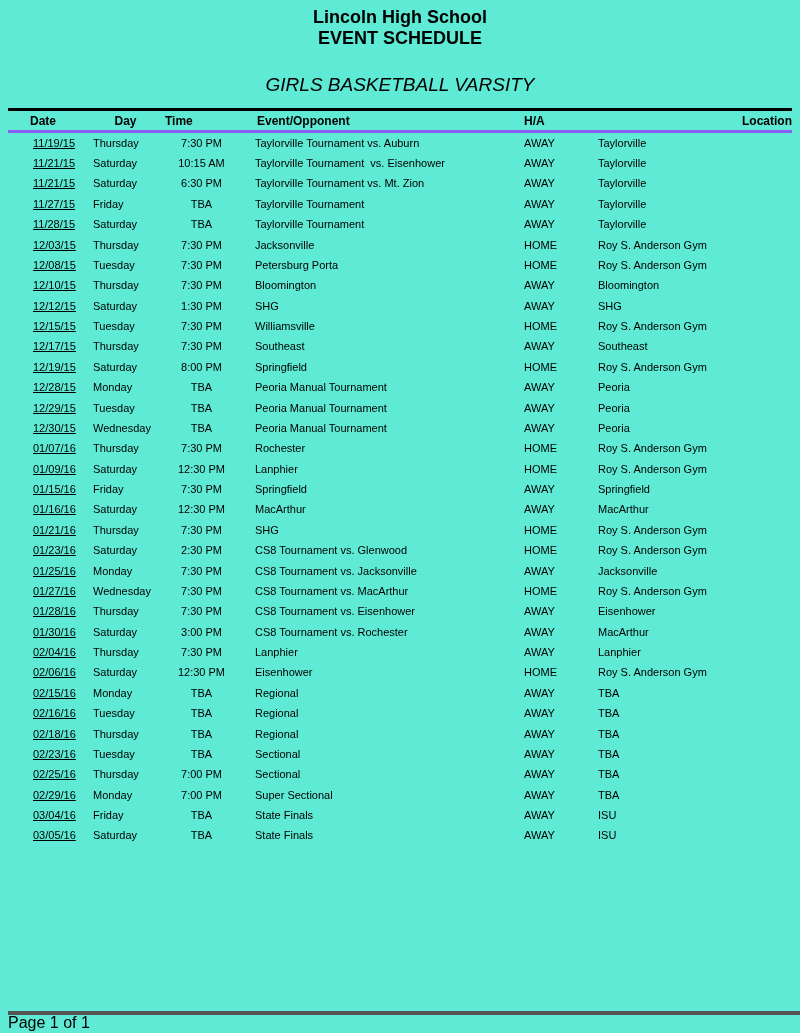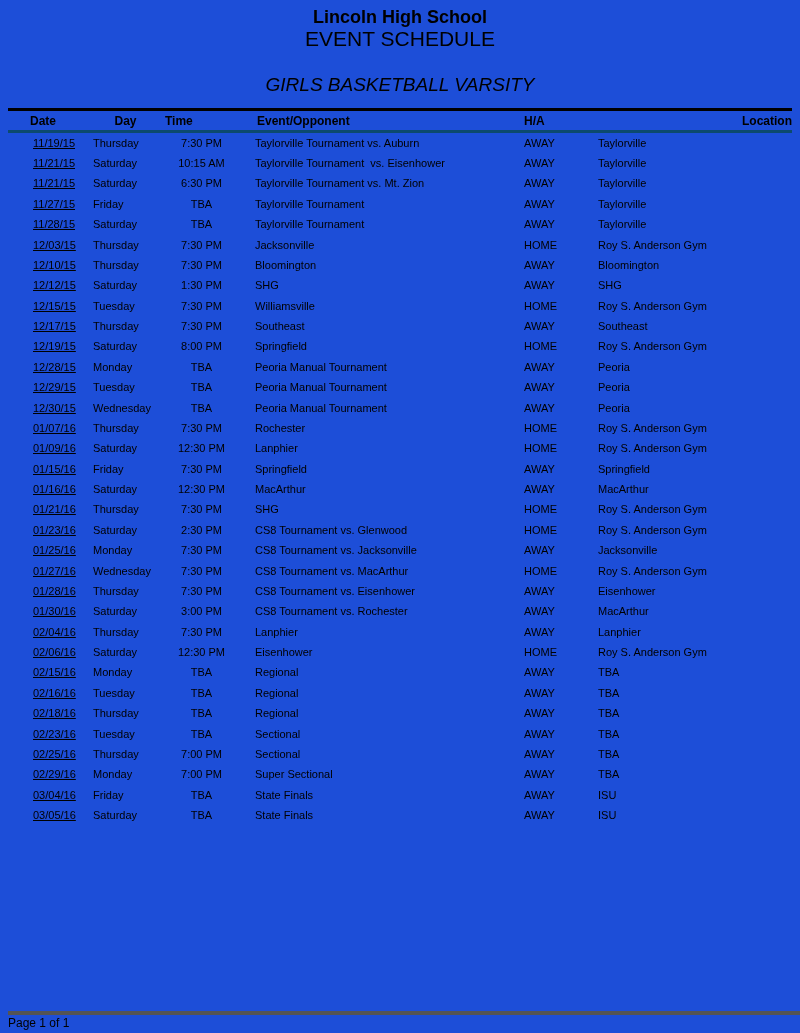--- a/index.html
+++ b/index.html
@@ -6,53 +6,53 @@
     margin: 0;
     padding: 0;
     background: #ffffff;
     color: #000000;
     font-family: "Liberation Sans", sans-serif;
   }
   .page {
     position: relative;
     width: 800px;
     height: 1033px;
-    background: #1d4ed8;
+    background: #5eead4;
     overflow: hidden;
   }
   .titles {
     text-align: center;
     padding-top: 7px;
   }
   .school-title {
     font-size: 18px;
     font-weight: bold;
     line-height: 20px;
   }
   .event-title {
-    font-size: 21px;
-    font-weight: normal;
+    font-size: 18px;
+    font-weight: bold;
     line-height: 23px;
   }
   .subtitle {
     font-size: 19px;
     font-style: italic;
     font-weight: normal;
     line-height: 21px;
     margin-top: 24px;
   }
   table.schedule {
     table-layout: fixed;
     border-collapse: collapse;
     width: 784px;
     margin: 13px 8px 0 8px;
     border-top: 3px solid #000;
   }
   table.schedule thead tr {
-    border-bottom: 3px solid #0c4a6e;
+    border-bottom: 3px solid #8b5cf6;
     margin-top: 44px;
   }
   th {
     font-size: 12px;
     font-weight: bold;
     line-height: 12px;
     padding: 4px 0 3px 0;
     text-align: left;
   }
   td {
@@ -82,21 +82,21 @@
     left: 8px;
     right: 0;
     top: 1011px;
     height: 4px;
     background: #545454;
   }
   .footer-text {
     position: absolute;
     left: 8px;
     top: 1016px;
-    font-size: 12px;
+    font-size: 16px;
     line-height: 14px;
   }
 </style>
 </head>
 <body>
 
 <div class="page">
 
   <div class="titles">
     <div class="school-title">Lincoln High School</div>
@@ -166,20 +166,28 @@
     </tr>
         <tr>
       <td class="c-date">12/03/15</td>
       <td class="c-day">Thursday</td>
       <td class="c-time">7:30 PM</td>
       <td class="c-event">Jacksonville</td>
       <td class="c-ha">HOME</td>
       <td class="c-loc">Roy S. Anderson Gym</td>
     </tr>
         <tr>
+      <td class="c-date">12/08/15</td>
+      <td class="c-day">Tuesday</td>
+      <td class="c-time">7:30 PM</td>
+      <td class="c-event">Petersburg Porta</td>
+      <td class="c-ha">HOME</td>
+      <td class="c-loc">Roy S. Anderson Gym</td>
+    </tr>
+        <tr>
       <td class="c-date">12/10/15</td>
       <td class="c-day">Thursday</td>
       <td class="c-time">7:30 PM</td>
       <td class="c-event">Bloomington</td>
       <td class="c-ha">AWAY</td>
       <td class="c-loc">Bloomington</td>
     </tr>
         <tr>
       <td class="c-date">12/12/15</td>
       <td class="c-day">Saturday</td>

